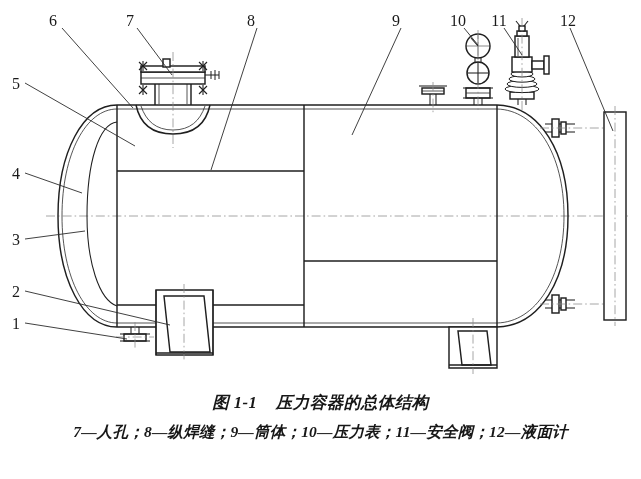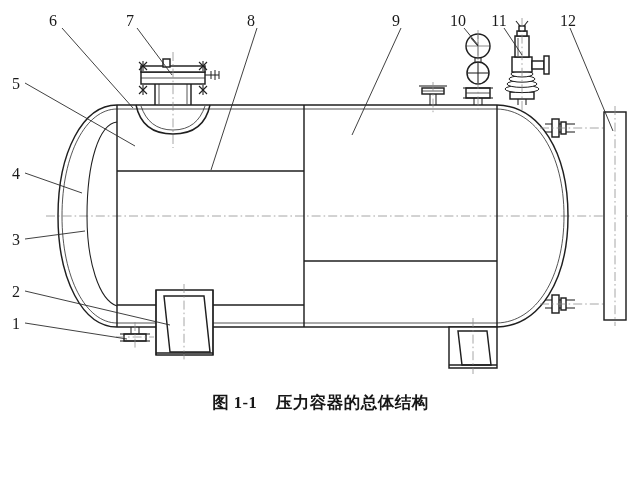--- a/index.html
+++ b/index.html
@@ -13,20 +13,21 @@
   }
   #figure-root{
     position:absolute;left:0;top:0;width:641px;height:479px;
   }
   #drawing{
     position:absolute;left:0;top:0;width:641px;height:390px;
   }
   .caption-block{
     position:absolute;left:0;top:388px;width:641px;
     text-align:center;
+    font-style:italic;
   }
   .fig-title{
     font-size:16.5px;
     font-weight:700;
     letter-spacing:0.5px;
     line-height:30px;
     white-space:pre;
     color:#171717;
   }
   .legend-line{
@@ -291,15 +292,16 @@
       <text class="num" x="16" y="89" text-anchor="middle">5</text>
       <text class="num" x="16" y="179" text-anchor="middle">4</text>
       <text class="num" x="16" y="245" text-anchor="middle">3</text>
       <text class="num" x="16" y="297" text-anchor="middle">2</text>
       <text class="num" x="16" y="329" text-anchor="middle">1</text>
     </g>
   </svg>
 
   <div class="caption-block">
     <div class="fig-title">图 1-1    压力容器的总体结构</div>
+    <div class="legend-line clipped">7—人孔；8—纵焊缝；9—筒体；10—压力表；11—安全阀；12—液面计</div>
   </div>
 
 </div>
 
 </body></html>

